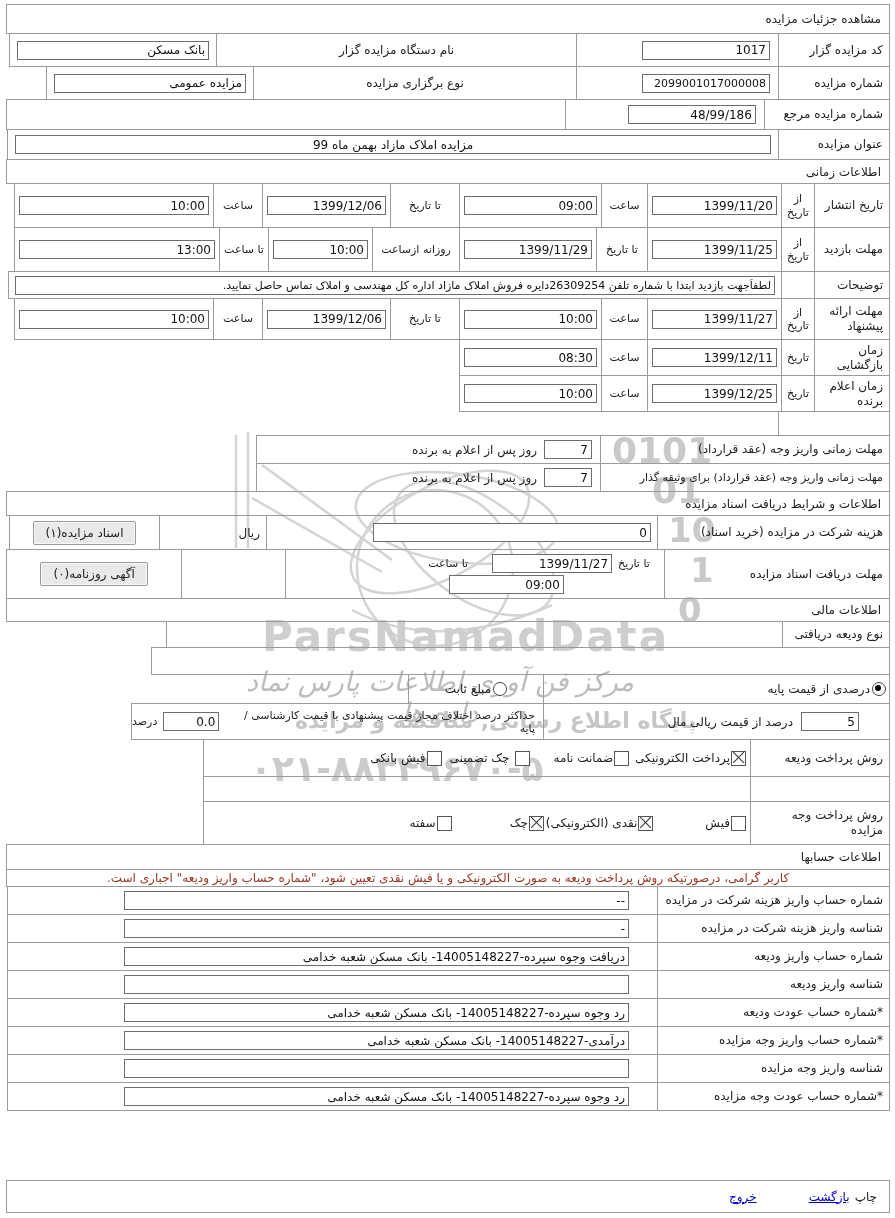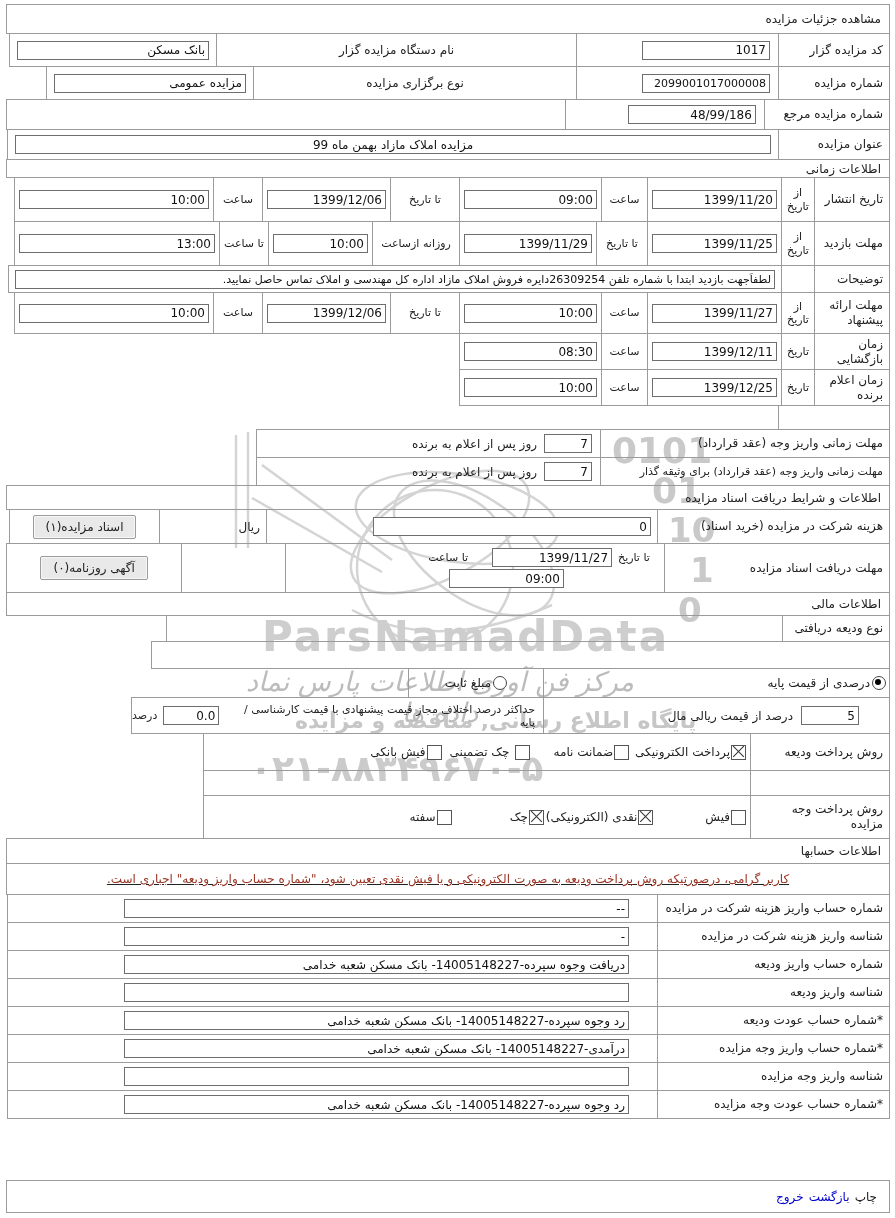--- a/index.html
+++ b/index.html
@@ -25,21 +25,21 @@
   .cb.on::before,.cb.on::after{content:"";position:absolute;left:-1px;top:5px;width:15px;height:1px;background:#333;}
   .cb.on::before{transform:rotate(45deg);}
   .cb.on::after{transform:rotate(-45deg);}
   .rd{display:inline-block;width:12px;height:12px;border:1px solid #444;border-radius:50%;background:#fff;position:relative;vertical-align:middle;flex:none;}
   .rd.on::after{content:"";position:absolute;left:2px;top:2px;width:6px;height:6px;border-radius:50%;background:#000;}
   .optlbl{margin-right:1px;white-space:nowrap;}
   .sub{font-size:11px;line-height:1.2;}
   
   .notice{color:#993322;justify-content:center;text-align:center;padding:4px 10px;}
   .footerbox{position:absolute;top:1180px;right:5px;width:884px;height:33px;border:1px solid #9b9b9b;box-sizing:border-box;display:flex;align-items:center;padding:0 12px;z-index:2;gap:5px;}
-  .flink{color:#0000cc;cursor:pointer;}
+  .flink{color:#0000cc;text-decoration:underline;cursor:pointer;margin-left:47px;}
   
   .wm{position:absolute;z-index:0;color:#c9c9c9;}
   .wm-brand{left:262px;top:612px;font-size:42px;font-weight:bold;color:#cecece;letter-spacing:2px;font-family:"DejaVu Sans",sans-serif;}
   .wm-fa1{left:225px;top:666px;width:430px;text-align:center;font-size:27px;font-style:italic;color:#bcbcbc;font-family:"DejaVu Serif",serif;}
   .wm-fa2{left:295px;top:708px;font-size:22px;font-weight:bold;color:#c6c6c6;}
   .wm-phone{left:250px;top:748px;font-size:36px;font-weight:bold;letter-spacing:3px;direction:ltr;color:#cbcbcb;}
   .wm-digit{position:absolute;font-weight:bold;color:#c9c9c9;font-family:"DejaVu Sans",sans-serif;z-index:0;}
 </style>
 </head>
 <body>
@@ -105,21 +105,21 @@
     <div class="c" style="width:569px;"></div>
   </div>
 
   <div class="r" style="height:31px;">
     <div class="c lab" style="width:112px;">عنوان مزایده</div>
     <div class="c ctr" style="width:772px;">
       <input class="inp ctrtxt" style="width: 756px;" readonly="" value="مزایده املاک مازاد بهمن ماه 99">
     </div>
   </div>
 
-  <div class="r" style="height:19px;">
+  <div class="r" style="height:25px;">
     <div class="c hdr">اطلاعات زمانی</div>
   </div>
 
   <div class="r" style="height:45px;">
     <div class="c lab" style="width:76px;">تاریخ انتشار</div>
     <div class="c ctr sub" style="width:34px;text-align:center;">از تاریخ</div>
     <div class="c ctr" style="width:135px;">
         <input class="inp" style="width: 125px;" readonly="" value="1399/11/20">
       </div>
     <div class="c ctr sub" style="width:47px;">ساعت</div>
@@ -339,21 +339,21 @@
       <span class="cb" style="margin-right:58px;"></span>
       <span class="optlbl">سفته</span>
     </div>
     <div class="sp"></div>
   </div>
 
   <div class="r" style="height:26px;">
     <div class="c hdr">اطلاعات حسابها</div>
   </div>
 
-  <div class="r" style="height:32px;text-decoration:underline;">
+  <div class="r" style="height:18px;">
     <div class="c notice" style="width:884px;">کاربر گرامی، درصورتیکه روش پرداخت ودیعه به صورت الکترونیکی و یا فیش نقدی تعیین شود، "شماره حساب واریز ودیعه" اجباری است.</div>
   </div>
 
   <div class="r" style="height:29px;">
     <div class="c lab" style="width:233px;">شماره حساب واریز هزینه شرکت در مزایده</div>
     <div class="c" style="width:651px;justify-content:flex-start;padding-right:28px;">
       <input class="inp" style="width: 505px;" readonly="" value="--">
     </div>
   </div>
 

